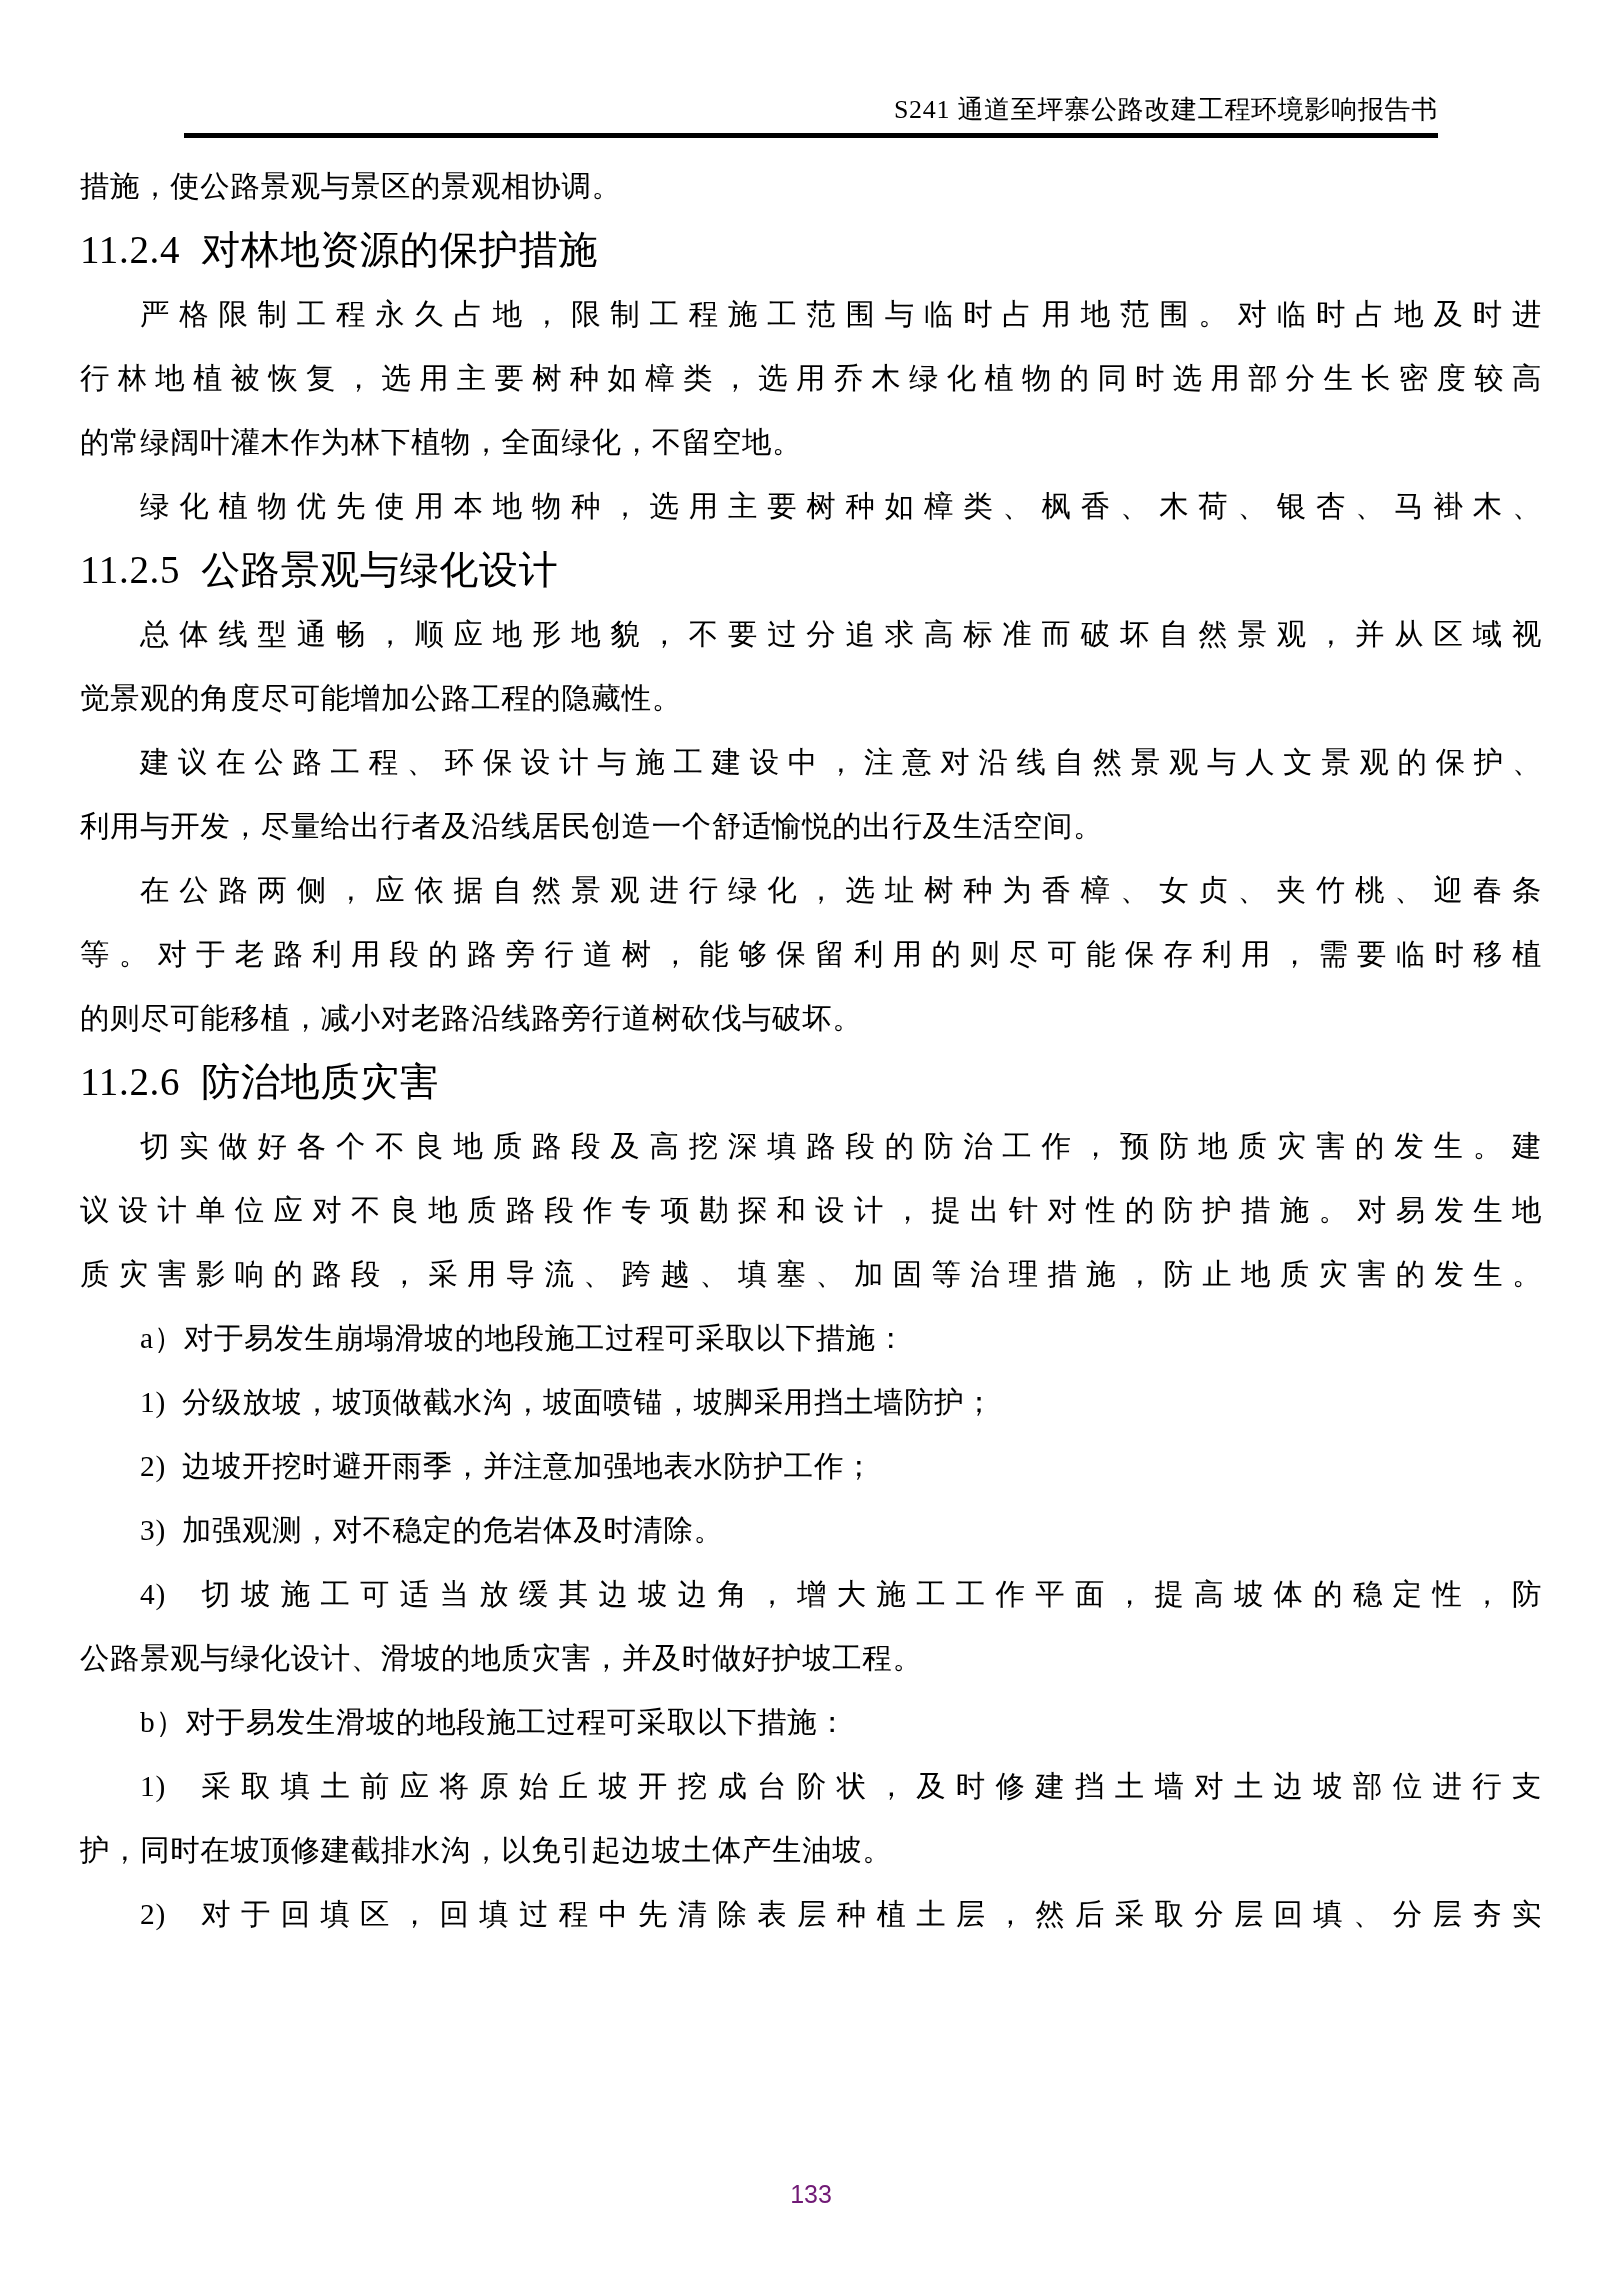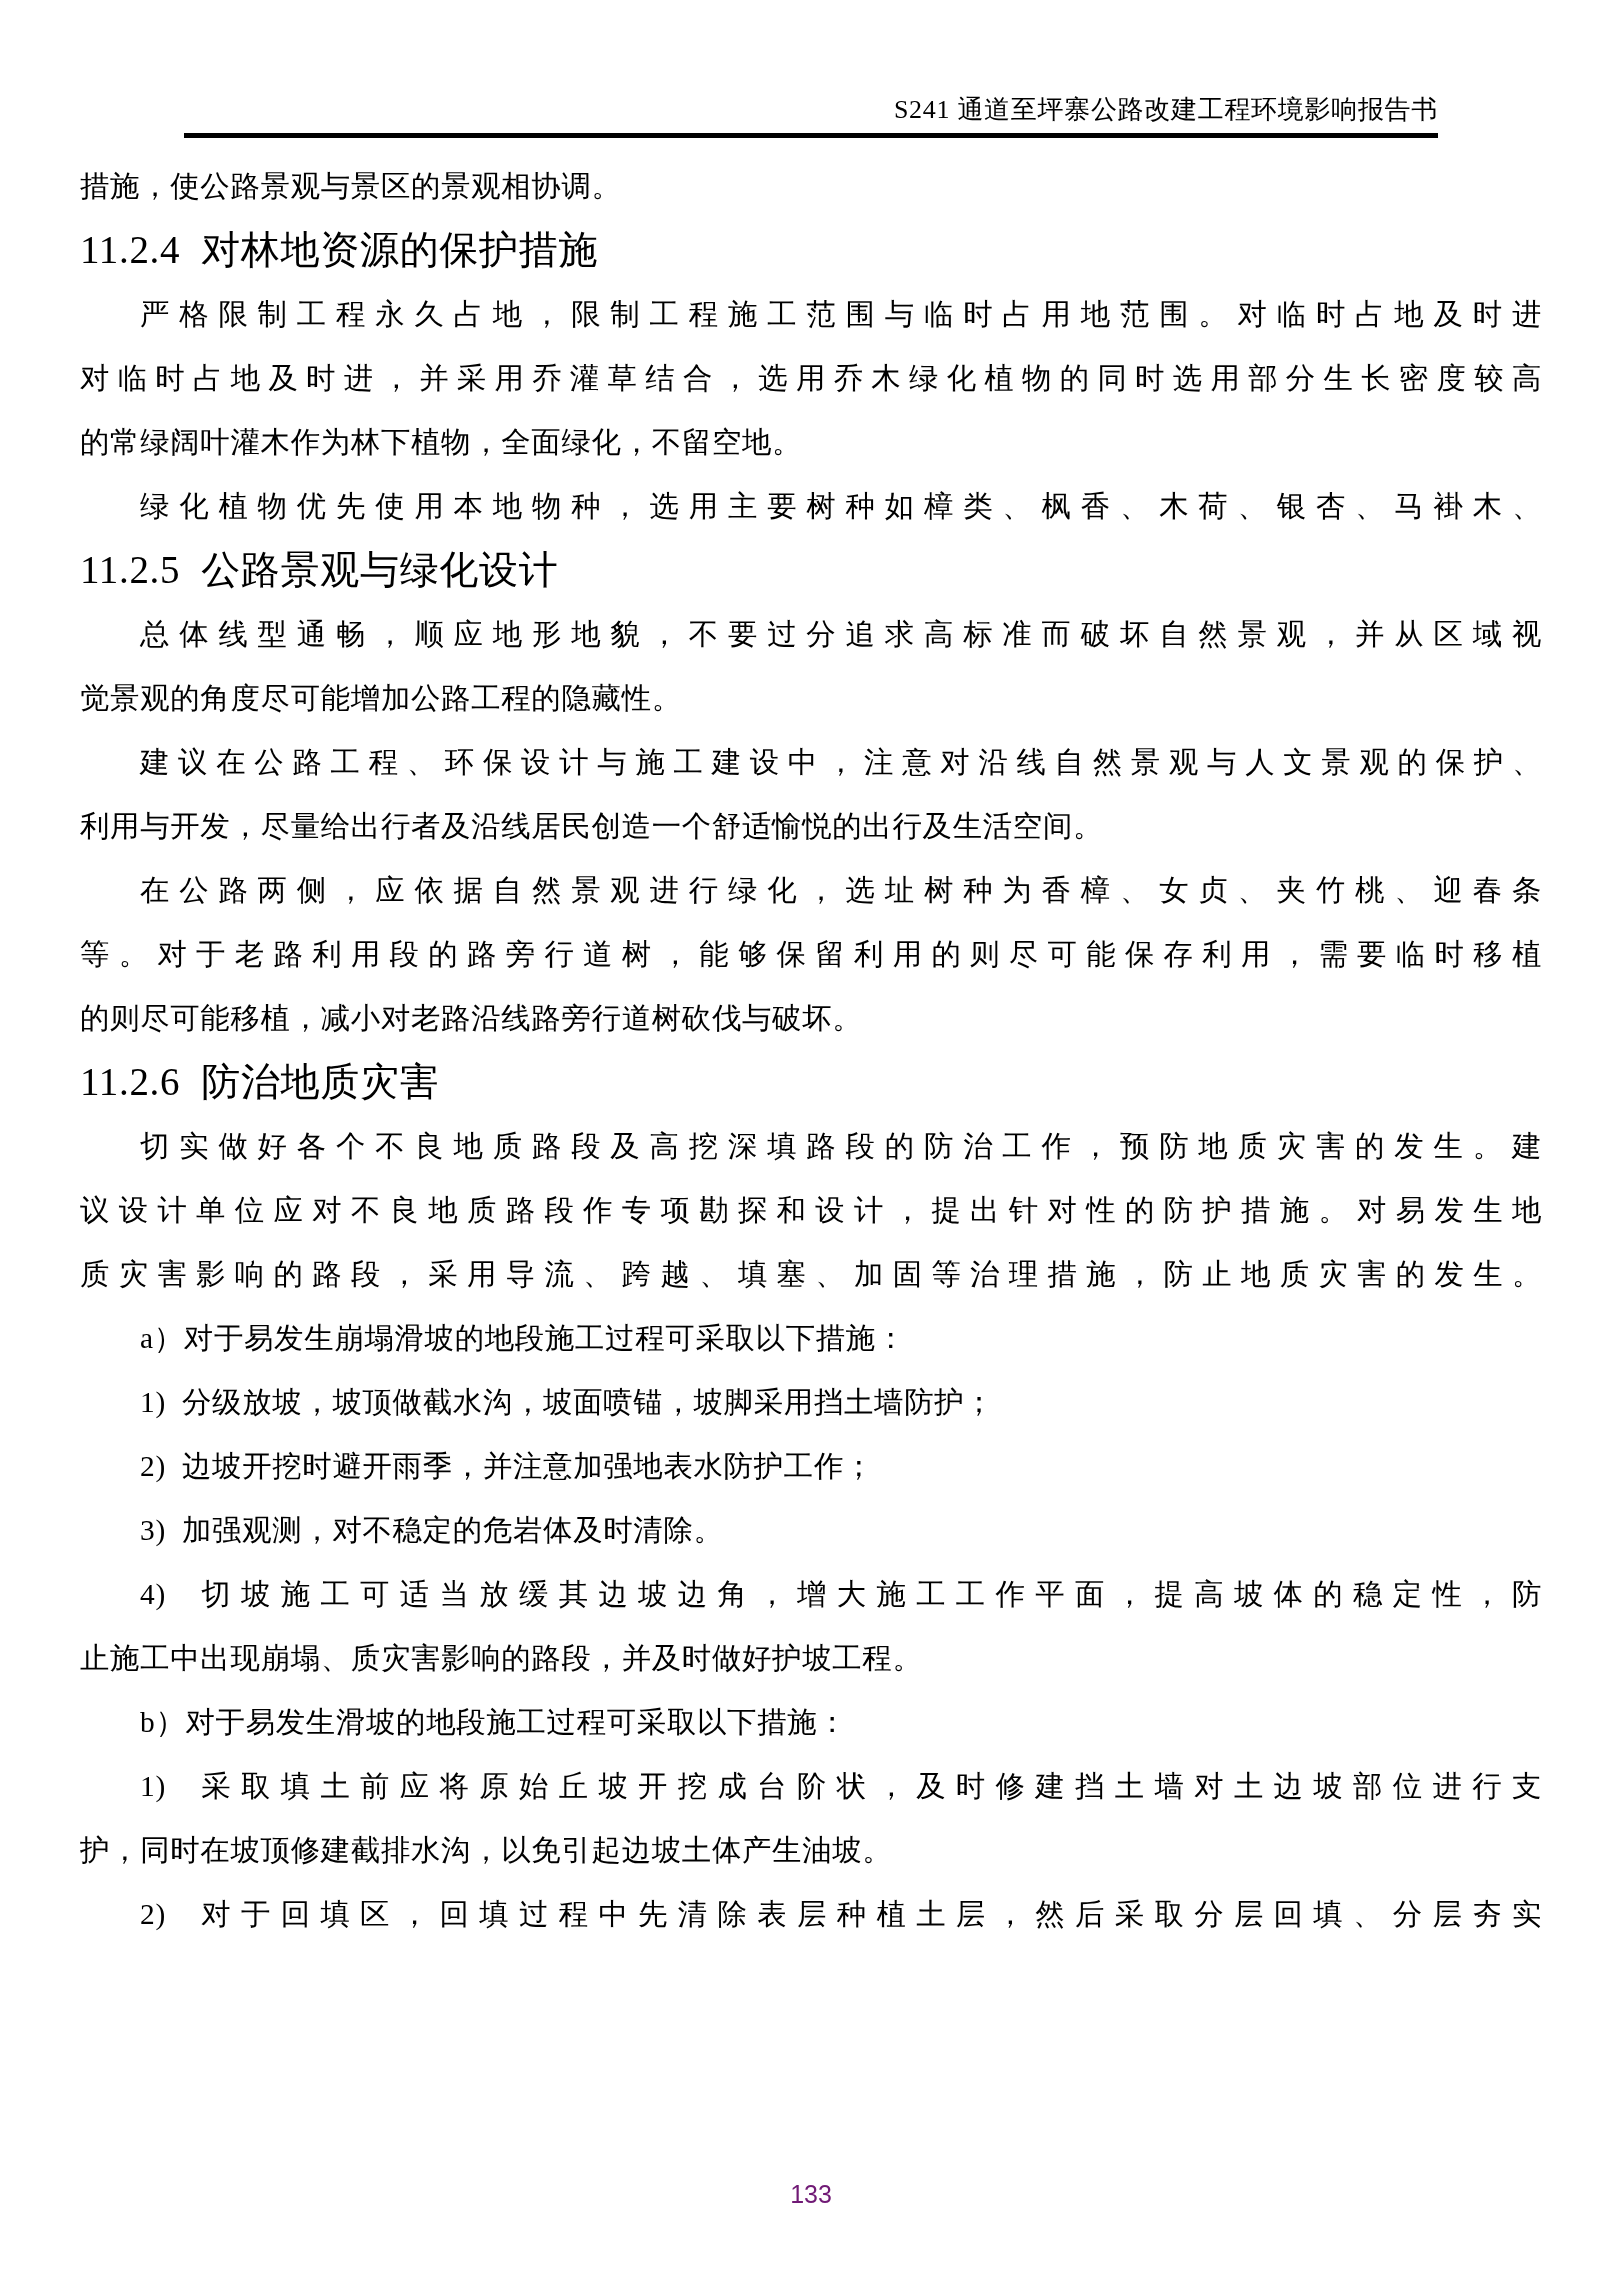--- a/index.html
+++ b/index.html
@@ -69,41 +69,41 @@
 
   <div class="header">
     <div class="header-title">S241 通道至坪寨公路改建工程环境影响报告书</div>
     <div class="header-rule"></div>
   </div>
 
   <div class="content">
       <div class="line plain">措施，使公路景观与景区的景观相协调。</div>
       <div class="line heading">11.2.4  对林地资源的保护措施</div>
       <div class="line indent justify">严格限制工程永久占地，限制工程施工范围与临时占用地范围。对临时占地及时进</div>
-      <div class="line justify">对临时占地及时进，并采用乔灌草结合，选用乔木绿化植物的同时选用部分生长密度较高</div>
+      <div class="line justify">行林地植被恢复，选用主要树种如樟类，选用乔木绿化植物的同时选用部分生长密度较高</div>
       <div class="line plain">的常绿阔叶灌木作为林下植物，全面绿化，不留空地。</div>
       <div class="line indent justify">绿化植物优先使用本地物种，选用主要树种如樟类、枫香、木荷、银杏、马褂木、</div>
       <div class="line heading">11.2.5  公路景观与绿化设计</div>
       <div class="line indent justify">总体线型通畅，顺应地形地貌，不要过分追求高标准而破坏自然景观，并从区域视</div>
       <div class="line plain">觉景观的角度尽可能增加公路工程的隐藏性。</div>
       <div class="line indent justify">建议在公路工程、环保设计与施工建设中，注意对沿线自然景观与人文景观的保护、</div>
       <div class="line plain">利用与开发，尽量给出行者及沿线居民创造一个舒适愉悦的出行及生活空间。</div>
       <div class="line indent justify">在公路两侧，应依据自然景观进行绿化，选址树种为香樟、女贞、夹竹桃、迎春条</div>
       <div class="line justify">等。对于老路利用段的路旁行道树，能够保留利用的则尽可能保存利用，需要临时移植</div>
       <div class="line plain">的则尽可能移植，减小对老路沿线路旁行道树砍伐与破坏。</div>
       <div class="line heading">11.2.6  防治地质灾害</div>
       <div class="line indent justify">切实做好各个不良地质路段及高挖深填路段的防治工作，预防地质灾害的发生。建</div>
       <div class="line justify">议设计单位应对不良地质路段作专项勘探和设计，提出针对性的防护措施。对易发生地</div>
       <div class="line justify">质灾害影响的路段，采用导流、跨越、填塞、加固等治理措施，防止地质灾害的发生。</div>
       <div class="line indent">a）对于易发生崩塌滑坡的地段施工过程可采取以下措施：</div>
       <div class="line indent">1)  分级放坡，坡顶做截水沟，坡面喷锚，坡脚采用挡土墙防护；</div>
       <div class="line indent">2)  边坡开挖时避开雨季，并注意加强地表水防护工作；</div>
       <div class="line indent">3)  加强观测，对不稳定的危岩体及时清除。</div>
       <div class="line indent justify">4)  切坡施工可适当放缓其边坡边角，增大施工工作平面，提高坡体的稳定性，防</div>
-      <div class="line plain">止施工中出现崩塌、质灾害影响的路段，并及时做好护坡工程。</div>
+      <div class="line plain">公路景观与绿化设计、滑坡的地质灾害，并及时做好护坡工程。</div>
       <div class="line indent">b）对于易发生滑坡的地段施工过程可采取以下措施：</div>
       <div class="line indent justify">1)  采取填土前应将原始丘坡开挖成台阶状，及时修建挡土墙对土边坡部位进行支</div>
       <div class="line plain">护，同时在坡顶修建截排水沟，以免引起边坡土体产生油坡。</div>
       <div class="line indent justify">2)  对于回填区，回填过程中先清除表层种植土层，然后采取分层回填、分层夯实</div>
     </div>
 
   <div class="footer">
     <span>133</span>
   </div>
 

